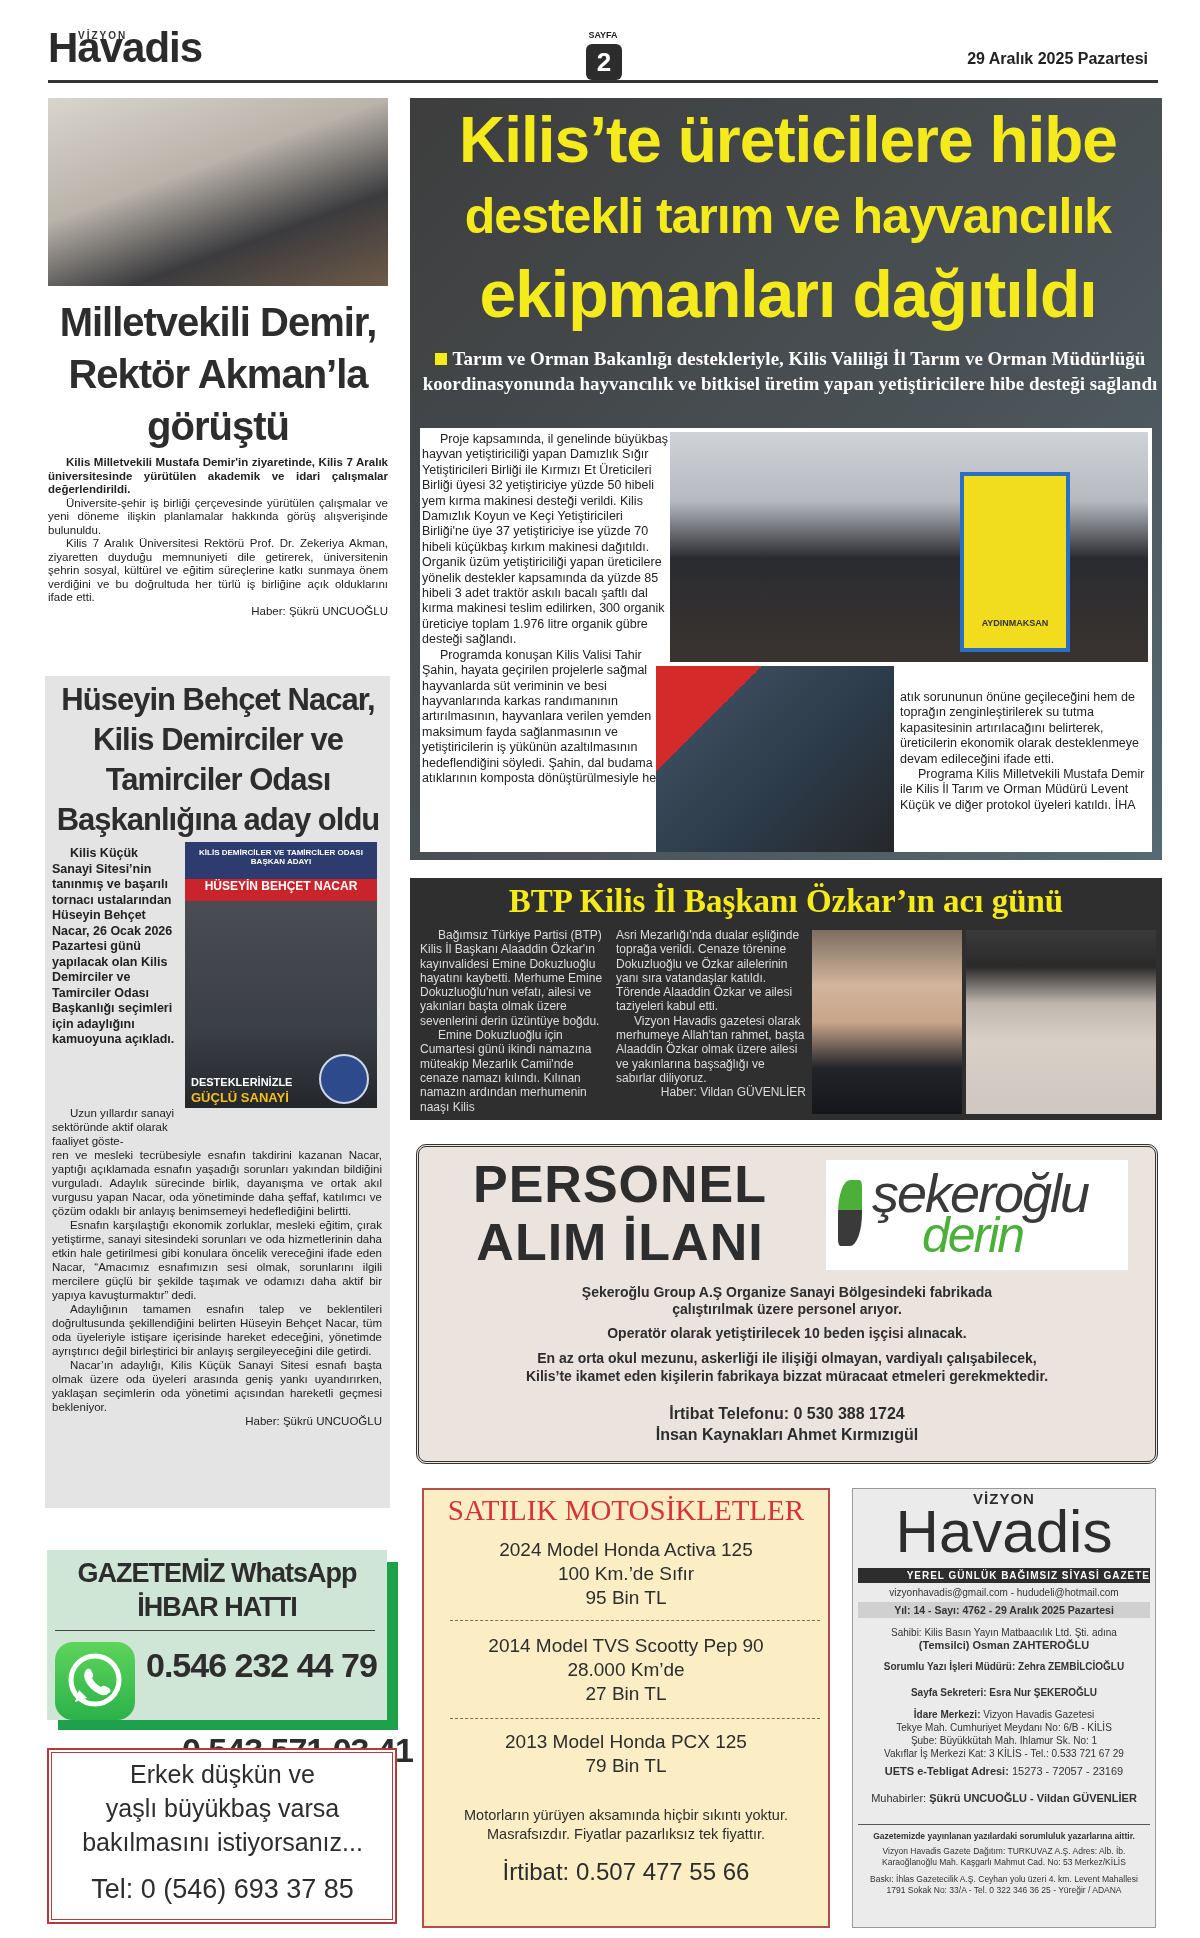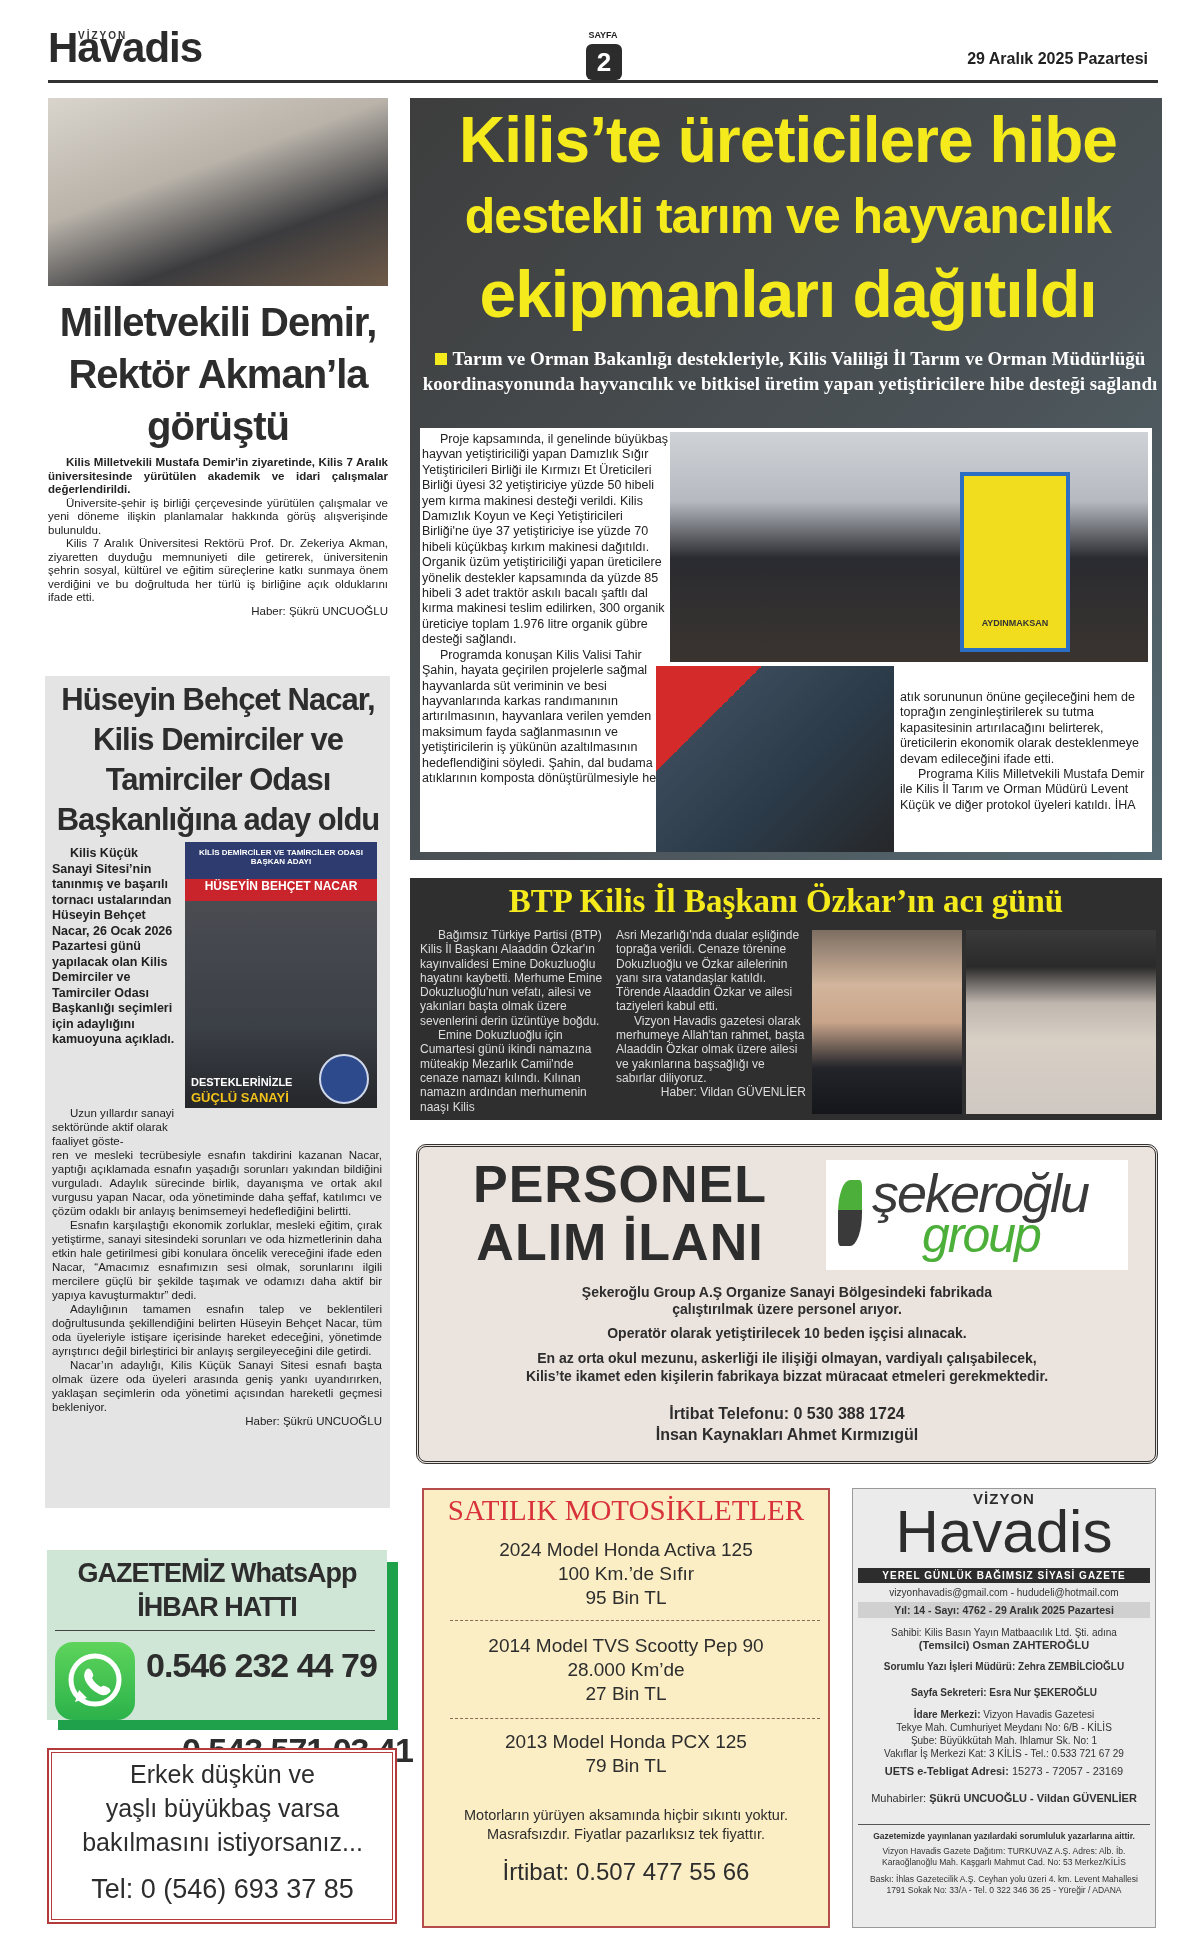--- a/index.html
+++ b/index.html
@@ -85,21 +85,21 @@
   .moto-title { left: 422px; top: 1494px; width: 408px; text-align: center; font-family: "Liberation Serif", serif; font-weight: normal; font-size: 29px; color: #d8333a; }
   .moto-item { left: 422px; width: 408px; text-align: center; font-size: 19px; line-height: 24px; color: #2d2d2d; }
   .moto-div { left: 450px; width: 370px; border-top: 1px dashed #8a6a50; }
   .moto-note { left: 422px; top: 1806px; width: 408px; text-align: center; font-size: 14.5px; line-height: 19px; color: #2d2d2d; }
   .moto-phone { left: 422px; top: 1858px; width: 408px; text-align: center; font-size: 24px; color: #2d2d2d; }
 
   
   .imp-box { left: 852px; top: 1488px; width: 304px; height: 440px; background: #ebebeb; border: 1px solid #999; }
   .imp-vizyon { left: 852px; top: 1490px; width: 304px; text-align: center; font-weight: bold; font-size: 15px; color: #2d2d2d; letter-spacing: 1px; }
   .imp-havadis { left: 852px; top: 1500px; width: 304px; text-align: center; font-size: 60px; color: #2d2d2d; line-height: 64px; }
-  .imp-tag { left: 858px; top: 1568px; width: 292px; height: 15px; background: #2d2d2d; color: #fff; text-align: center; font-weight: bold; font-size: 10px; line-height: 15px; letter-spacing: 1px; }
+  .imp-tag { left: 858px; top: 1568px; width: 292px; height: 15px; background: #2d2d2d; color: #fff; text-align: right; font-weight: bold; font-size: 10px; line-height: 15px; letter-spacing: 1px; }
   .imp-line { left: 852px; width: 304px; text-align: center; font-size: 10px; line-height: 13px; color: #333; }
   .imp-issue { left: 858px; top: 1602px; width: 292px; height: 16px; background: #d0d0d0; text-align: center; font-weight: bold; font-size: 10.5px; line-height: 16px; color: #333; }
   .imp-rule { left: 858px; top: 1824px; width: 292px; height: 1px; background: #555; }
   b.k { font-weight: bold; }
 </style>
 </head>
 <body>
 
 <div class="abs mast-logo">
   <span class="mast-vizyon">VİZYON</span>
@@ -197,21 +197,21 @@
 </div>
 <div class="abs photo btp-photo1"></div>
 <div class="abs photo btp-photo2"></div>
 
 <div class="abs ad-box"></div>
 <div class="abs ad-title" style="top:1154px;">PERSONEL</div>
 <div class="abs ad-title" style="top:1212px;">ALIM İLANI</div>
 <div class="abs ad-logo">
   <span class="leaf"></span>
   <span class="l1">şekeroğlu</span>
-  <span class="l2">group</span>
+  <span class="l2">derin</span>
 </div>
 <div class="abs ad-line" style="top:1284px;">Şekeroğlu Group A.Ş Organize Sanayi Bölgesindeki fabrikada</div>
 <div class="abs ad-line" style="top:1301px;">çalıştırılmak üzere personel arıyor.</div>
 <div class="abs ad-line" style="top:1325px;">Operatör olarak yetiştirilecek 10 beden işçisi alınacak.</div>
 <div class="abs ad-line" style="top:1350px;">En az orta okul mezunu, askerliği ile ilişiği olmayan, vardiyalı çalışabilecek,</div>
 <div class="abs ad-line" style="top:1368px;">Kilis’te ikamet eden kişilerin fabrikaya bizzat müracaat etmeleri gerekmektedir.</div>
 <div class="abs ad-contact" style="top:1405px;">İrtibat Telefonu: 0 530 388 1724</div>
 <div class="abs ad-contact" style="top:1426px;">İnsan Kaynakları Ahmet Kırmızıgül</div>
 
 <div class="abs moto-box"></div>

